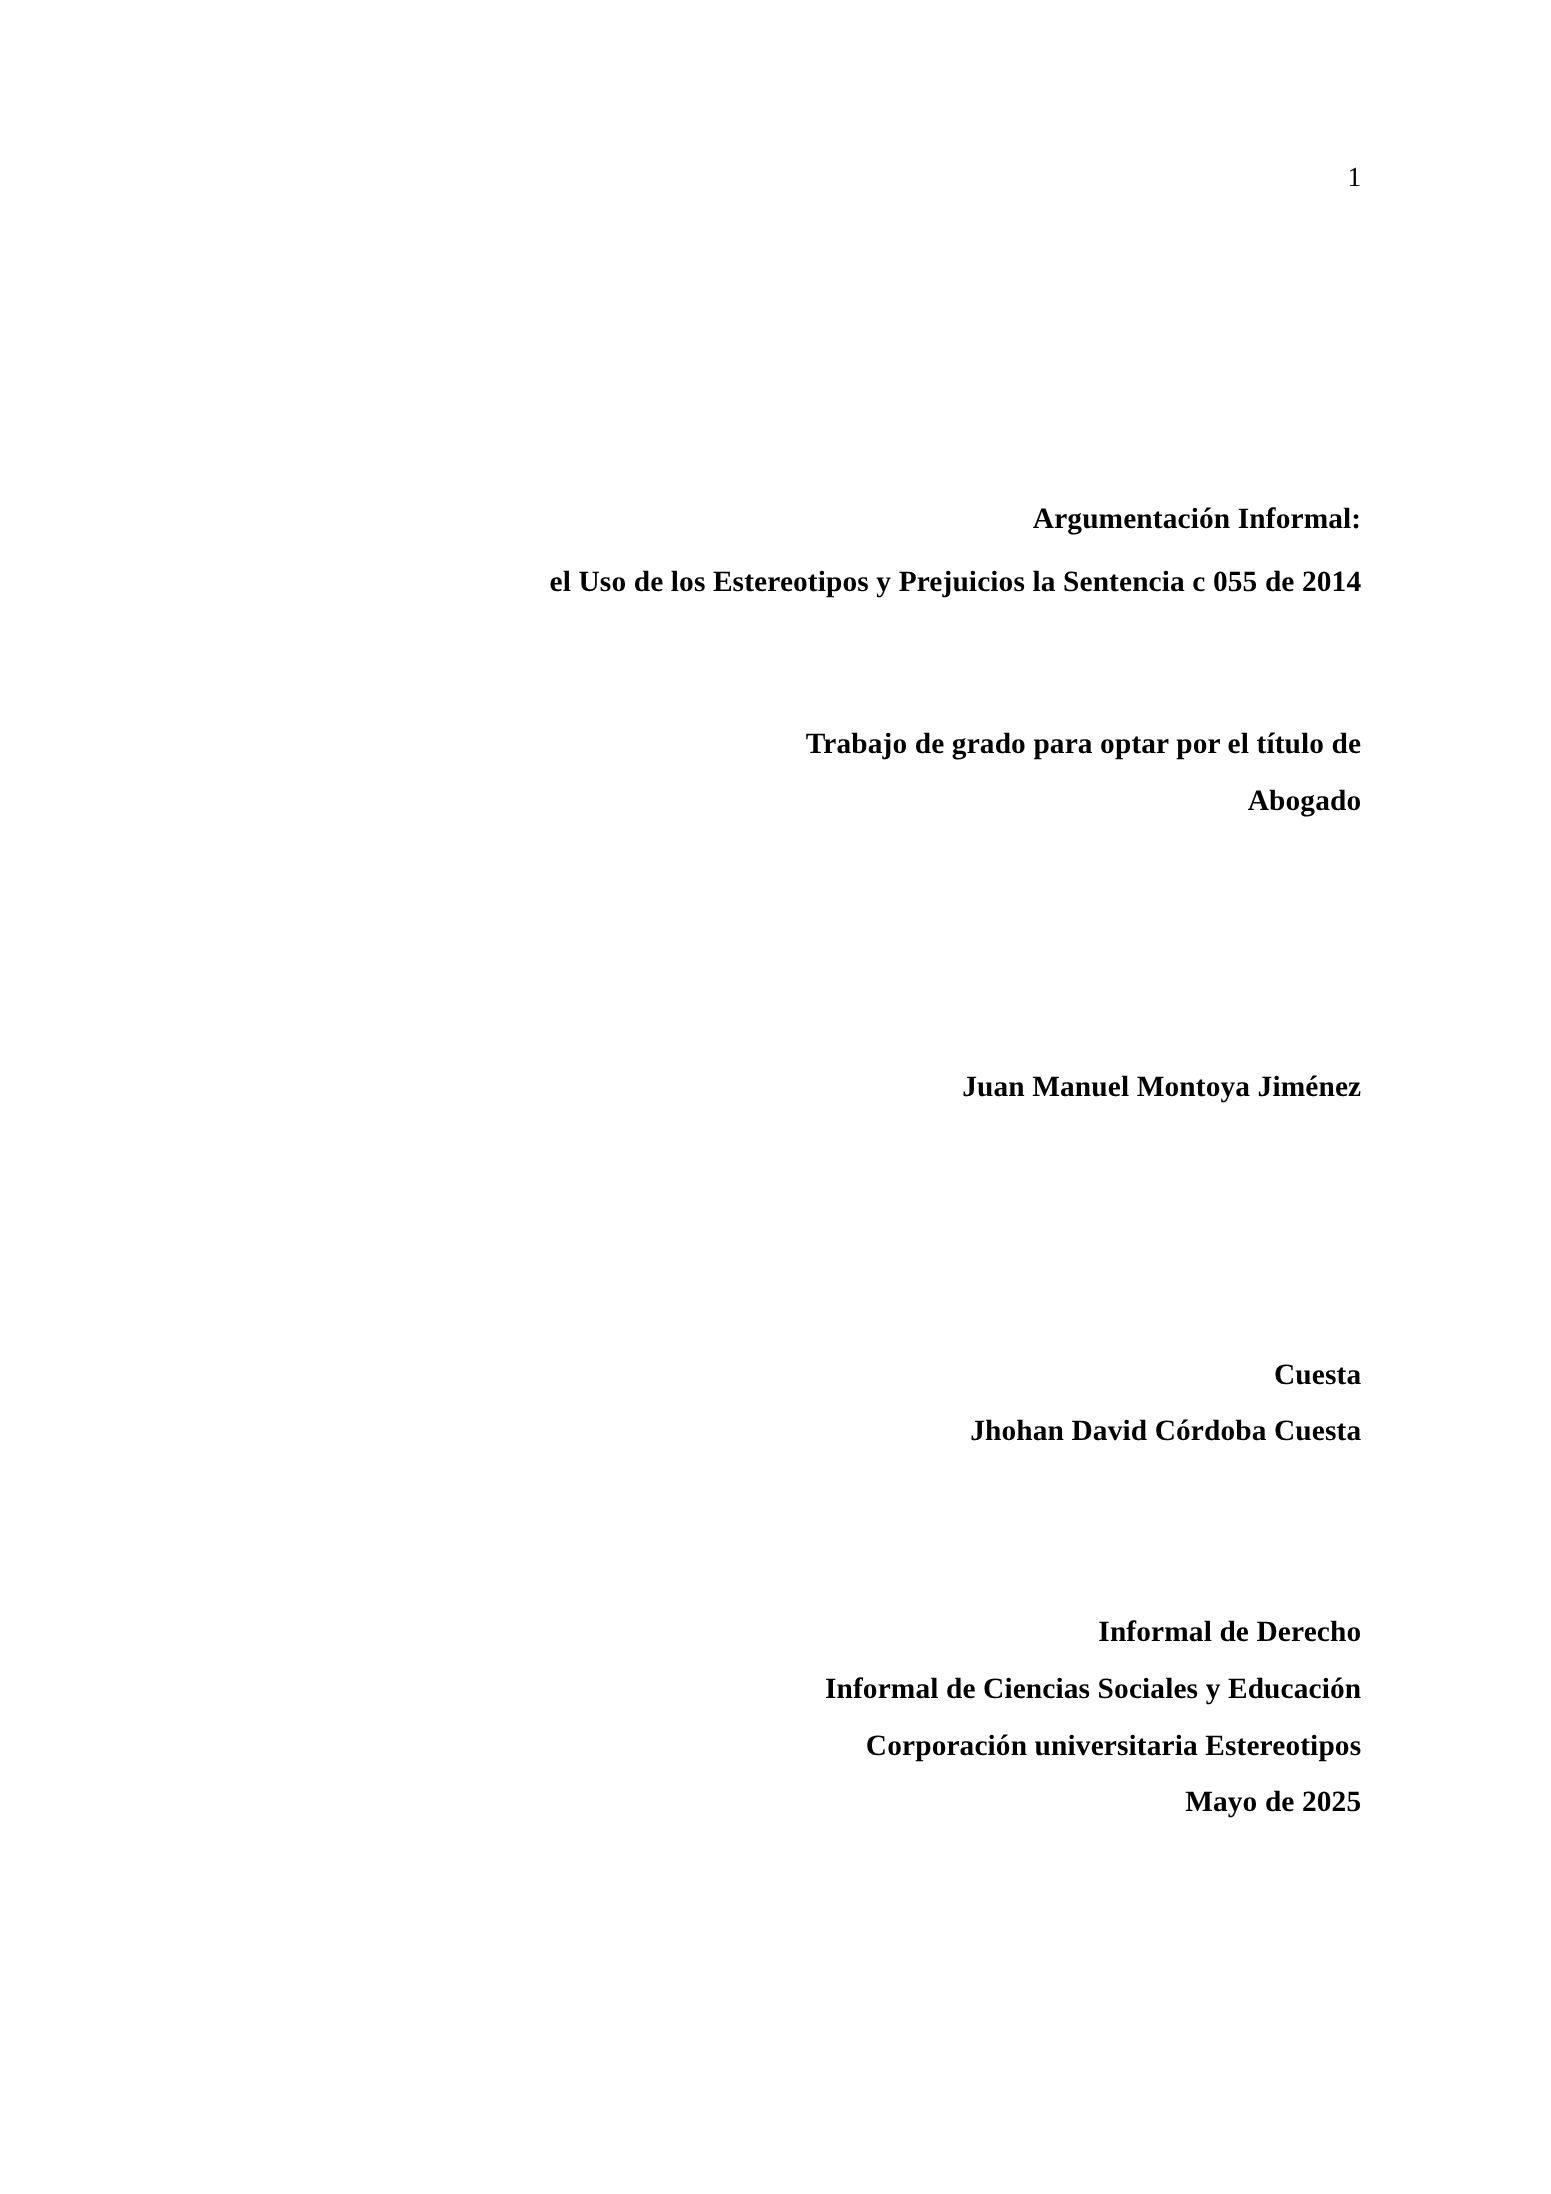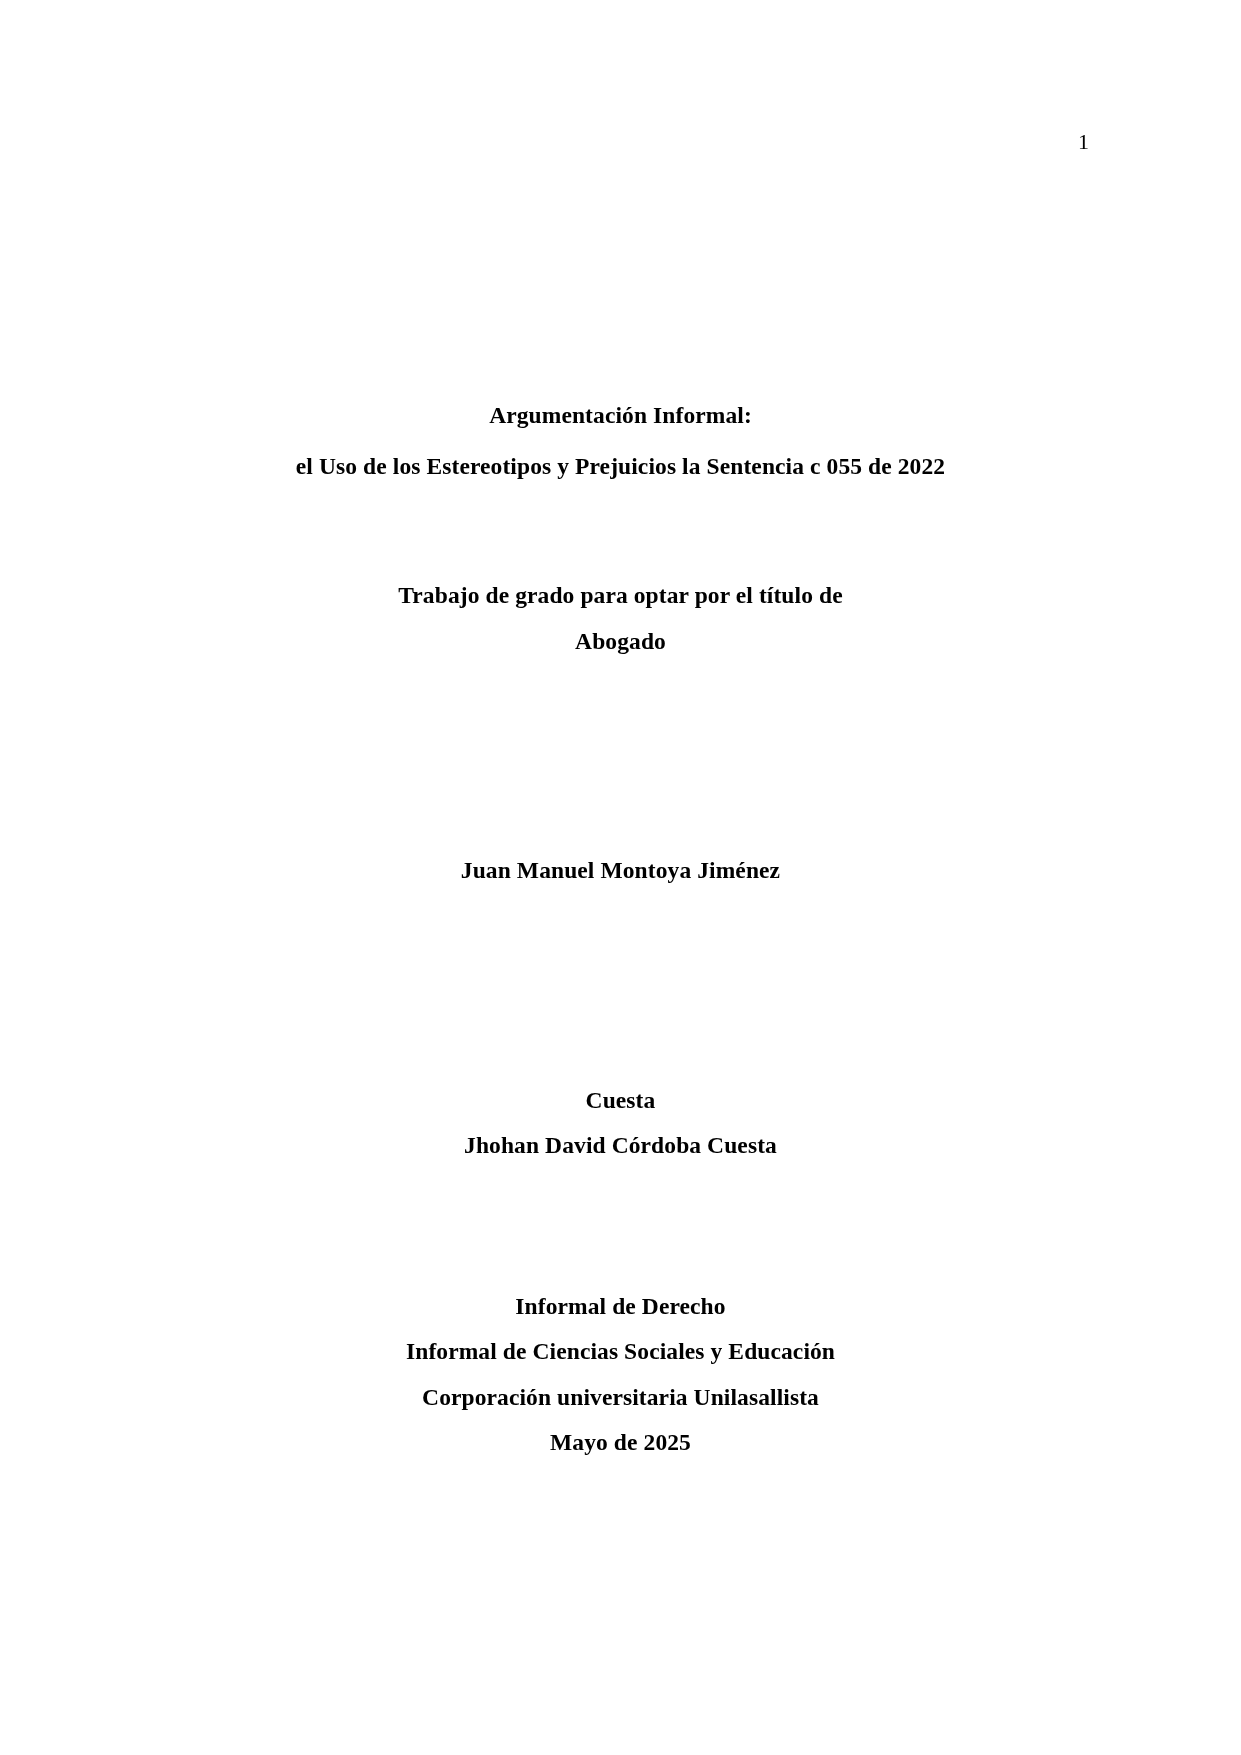--- a/index.html
+++ b/index.html
@@ -33,39 +33,40 @@
     top: 404px;
     left: 152px;
     right: 152px;
     text-align: center;
   }
   .line {
     font-weight: bold;
     font-size: 23.5px;
     line-height: 1;
     letter-spacing: 0.1px;
+    text-align: right;
   }
   .gap-small { height: 27px; }
   .gap-line  { height: 22px; }
   .gap-big   { height: 110px; }
   .gap-mid   { height: 106px; }
   .gap-block { height: 96px; }
 </style>
 </head>
 <body>
 
 <div class="page">
 
   <div class="page-number">1</div>
 
   <div class="title-block">
 
     <div class="line">Argumentación Informal:</div>
     <div class="gap-small"></div>
-    <div class="line">el Uso de los Estereotipos y Prejuicios la Sentencia c 055 de 2022</div>
+    <div class="line">el Uso de los Estereotipos y Prejuicios la Sentencia c 055 de 2014</div>
 
     <div class="gap-mid"></div>
 
     <div class="line">Trabajo de grado para optar por el título de</div>
     <div class="gap-line"></div>
     <div class="line">Abogado</div>
 
     <div class="gap-big"></div>
     <div class="gap-block"></div>
 
@@ -78,19 +79,19 @@
     <div class="gap-line"></div>
     <div class="line">Jhohan David Córdoba Cuesta</div>
 
     <div class="gap-big"></div>
     <div class="gap-small"></div>
 
     <div class="line">Informal de Derecho</div>
     <div class="gap-line"></div>
     <div class="line">Informal de Ciencias Sociales y Educación</div>
     <div class="gap-line"></div>
-    <div class="line">Corporación universitaria Unilasallista</div>
+    <div class="line">Corporación universitaria Estereotipos</div>
     <div class="gap-line"></div>
     <div class="line">Mayo de 2025</div>
 
   </div>
 
 </div>
 
 </body></html>

